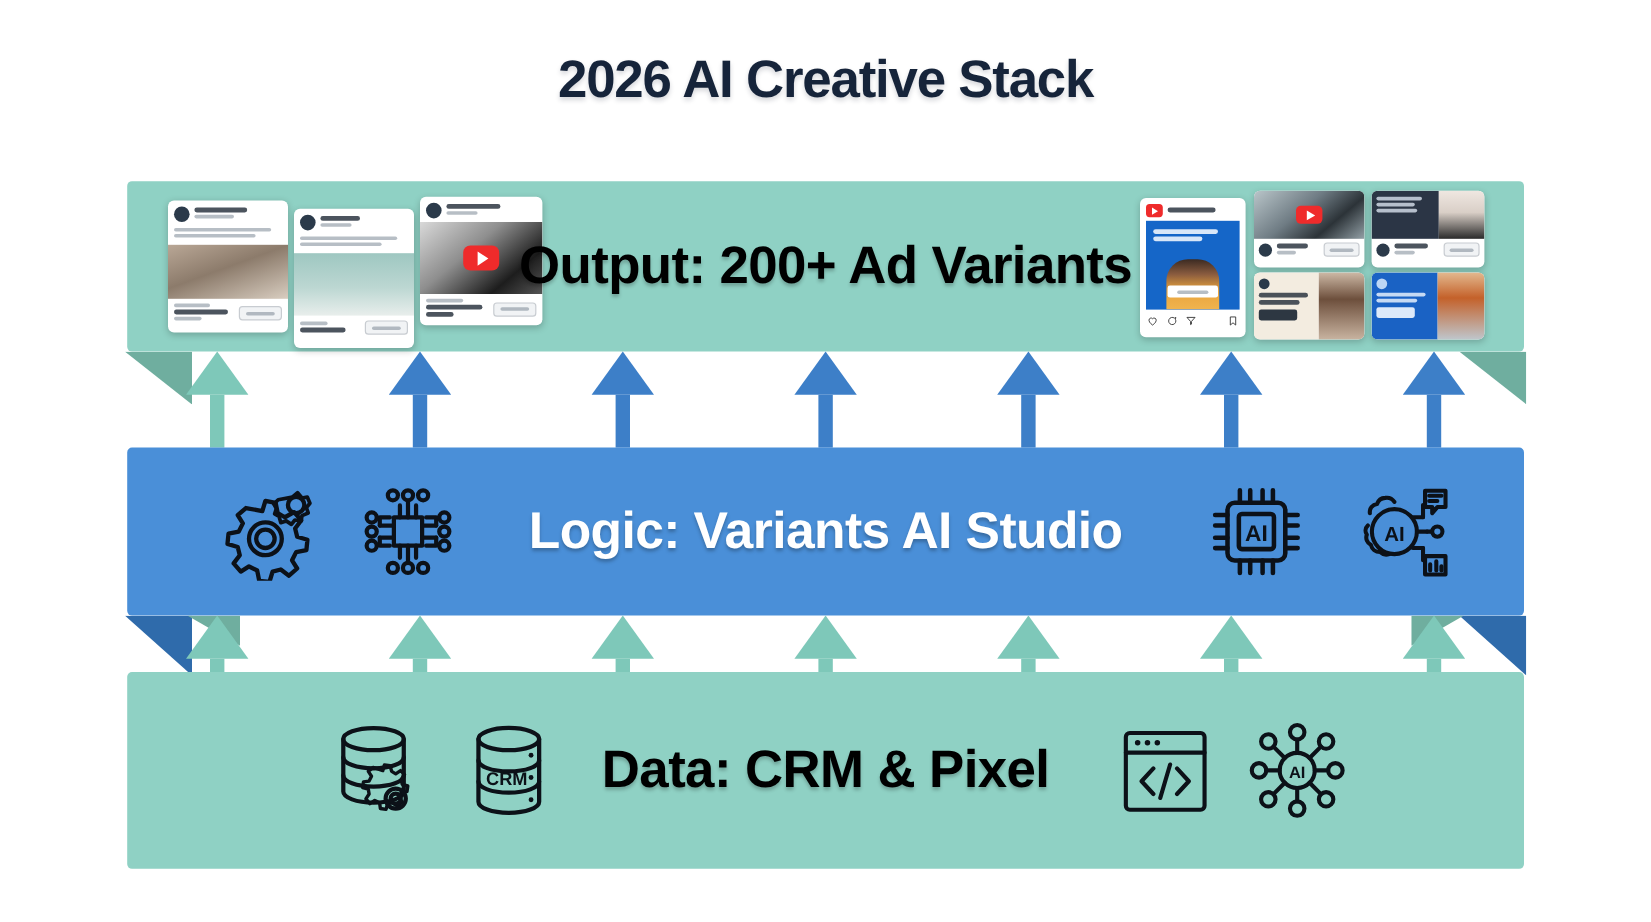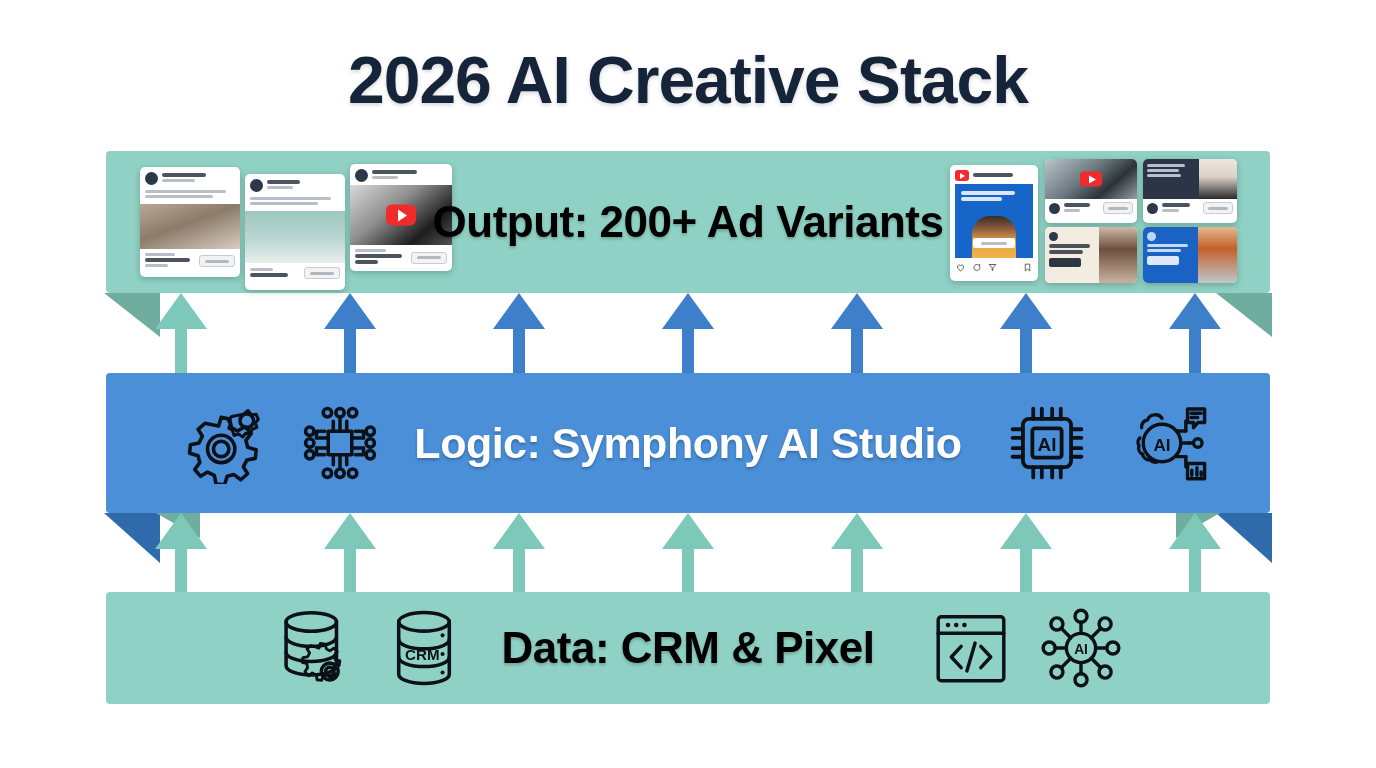--- a/index.html
+++ b/index.html
@@ -9,21 +9,21 @@
     background: #ffffff;
     font-family: "Liberation Sans", sans-serif;
     overflow: hidden;
   }
   .canvas { position: relative; width: 1376px; height: 768px; background:#fff; }
 
   
   .title {
     position: absolute; top: 42px; left: 0; width: 1376px;
     text-align: center;
-    font-size: 66px; font-weight: 700; letter-spacing: -1px;
+    font-size: 44px; font-weight: 700; letter-spacing: -1px;
     color: #16243a;
     text-shadow: 0 2px 4px rgba(20,30,50,.18);
   }
 
   
   .band { position: absolute; left: 106px; width: 1164px; }
   .band .face {
     position: absolute; left: 0; top: 0; width: 100%; height: 100%;
     border-radius: 4px;
   }
@@ -61,21 +61,21 @@
     clip-path: polygon(0 0, 100% 0, 100% 100%, 100% 100%);
     right: -2px; height: 50px;
   }
   #band-logic .tail2 {
     position:absolute; top:100%; width:44px; height:42px; background:#6fae9f;
   }
   #band-logic .tail2.left  { left: 50px;  clip-path: polygon(0 0, 100% 0, 100% 60%, 0 0); }
   #band-logic .tail2.right { right: 50px; clip-path: polygon(0 0, 100% 0, 0 60%, 0 0); }
 
   
-  #band-data { top: 592px; height: 112px; }
+  #band-data { top: 560px; height: 164px; }
   #band-data .face { background: #8fd1c4; }
 
   
   .band-label {
     position: absolute; top: 0; left: 0; width: 100%; height: 100%;
     display: flex; align-items: center; justify-content: center;
     font-size: 44px; font-weight: 700; letter-spacing: -.5px;
     pointer-events: none;
   }
   #band-output .band-label { color: #000; text-shadow: 0 2px 3px rgba(0,0,0,.22); }
@@ -382,21 +382,21 @@
           <circle cx="65" cy="86" r="5"></circle>
         <circle cx="14" cy="36" r="5"></circle>
           <circle cx="14" cy="50" r="5"></circle>
           <circle cx="14" cy="64" r="5"></circle>
         <circle cx="86" cy="36" r="5"></circle>
           <circle cx="86" cy="50" r="5"></circle>
           <circle cx="86" cy="64" r="5"></circle>
       </svg>
     </div>
 
-    <div class="band-label">Logic: Symphony AI Studio</div>
+    <div class="band-label">Logic: Variants AI Studio</div>
 
     <div class="icons" style="right:62px;">
 
       <svg width="86" height="86" viewBox="0 0 100 100" fill="none" stroke="#0c1118" stroke-width="4.4" stroke-linecap="round" stroke-linejoin="round">
         <rect x="22" y="22" width="56" height="56" rx="7"></rect>
         <rect x="33" y="33" width="34" height="34" rx="3"></rect>
         <path d="M34 22V10M44 22V10M56 22V10M66 22V10M34 78v12M44 78v12M56 78v12M66 78v12M22 34H10M22 44H10M22 56H10M22 66H10M78 34h12M78 44h12M78 56h12M78 66h12"></path>
         <text x="50" y="59" font-family="Liberation Sans, sans-serif" font-size="22" font-weight="700" fill="#0c1118" stroke="none" text-anchor="middle">AI</text>
       </svg>
 

